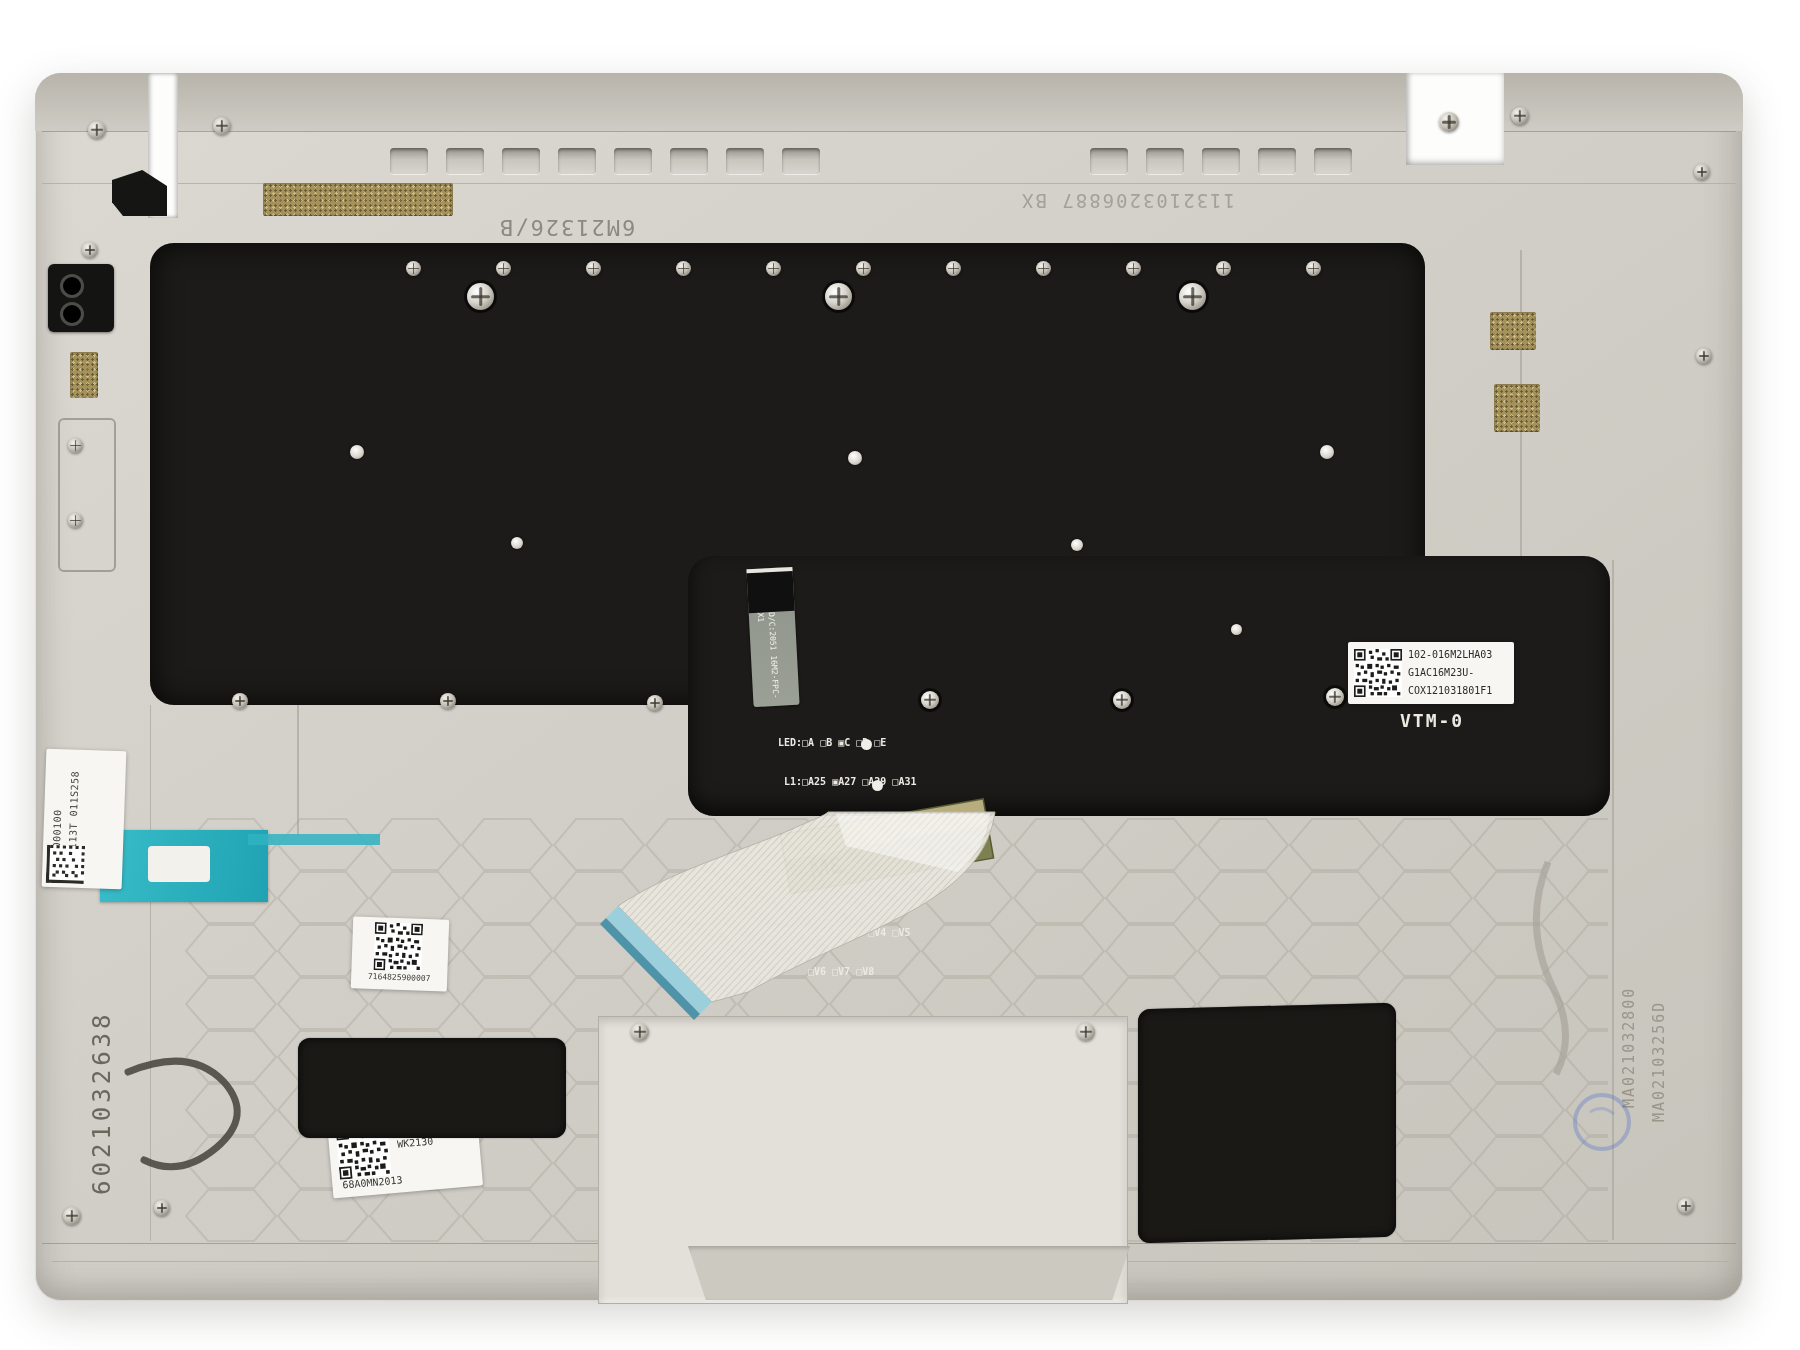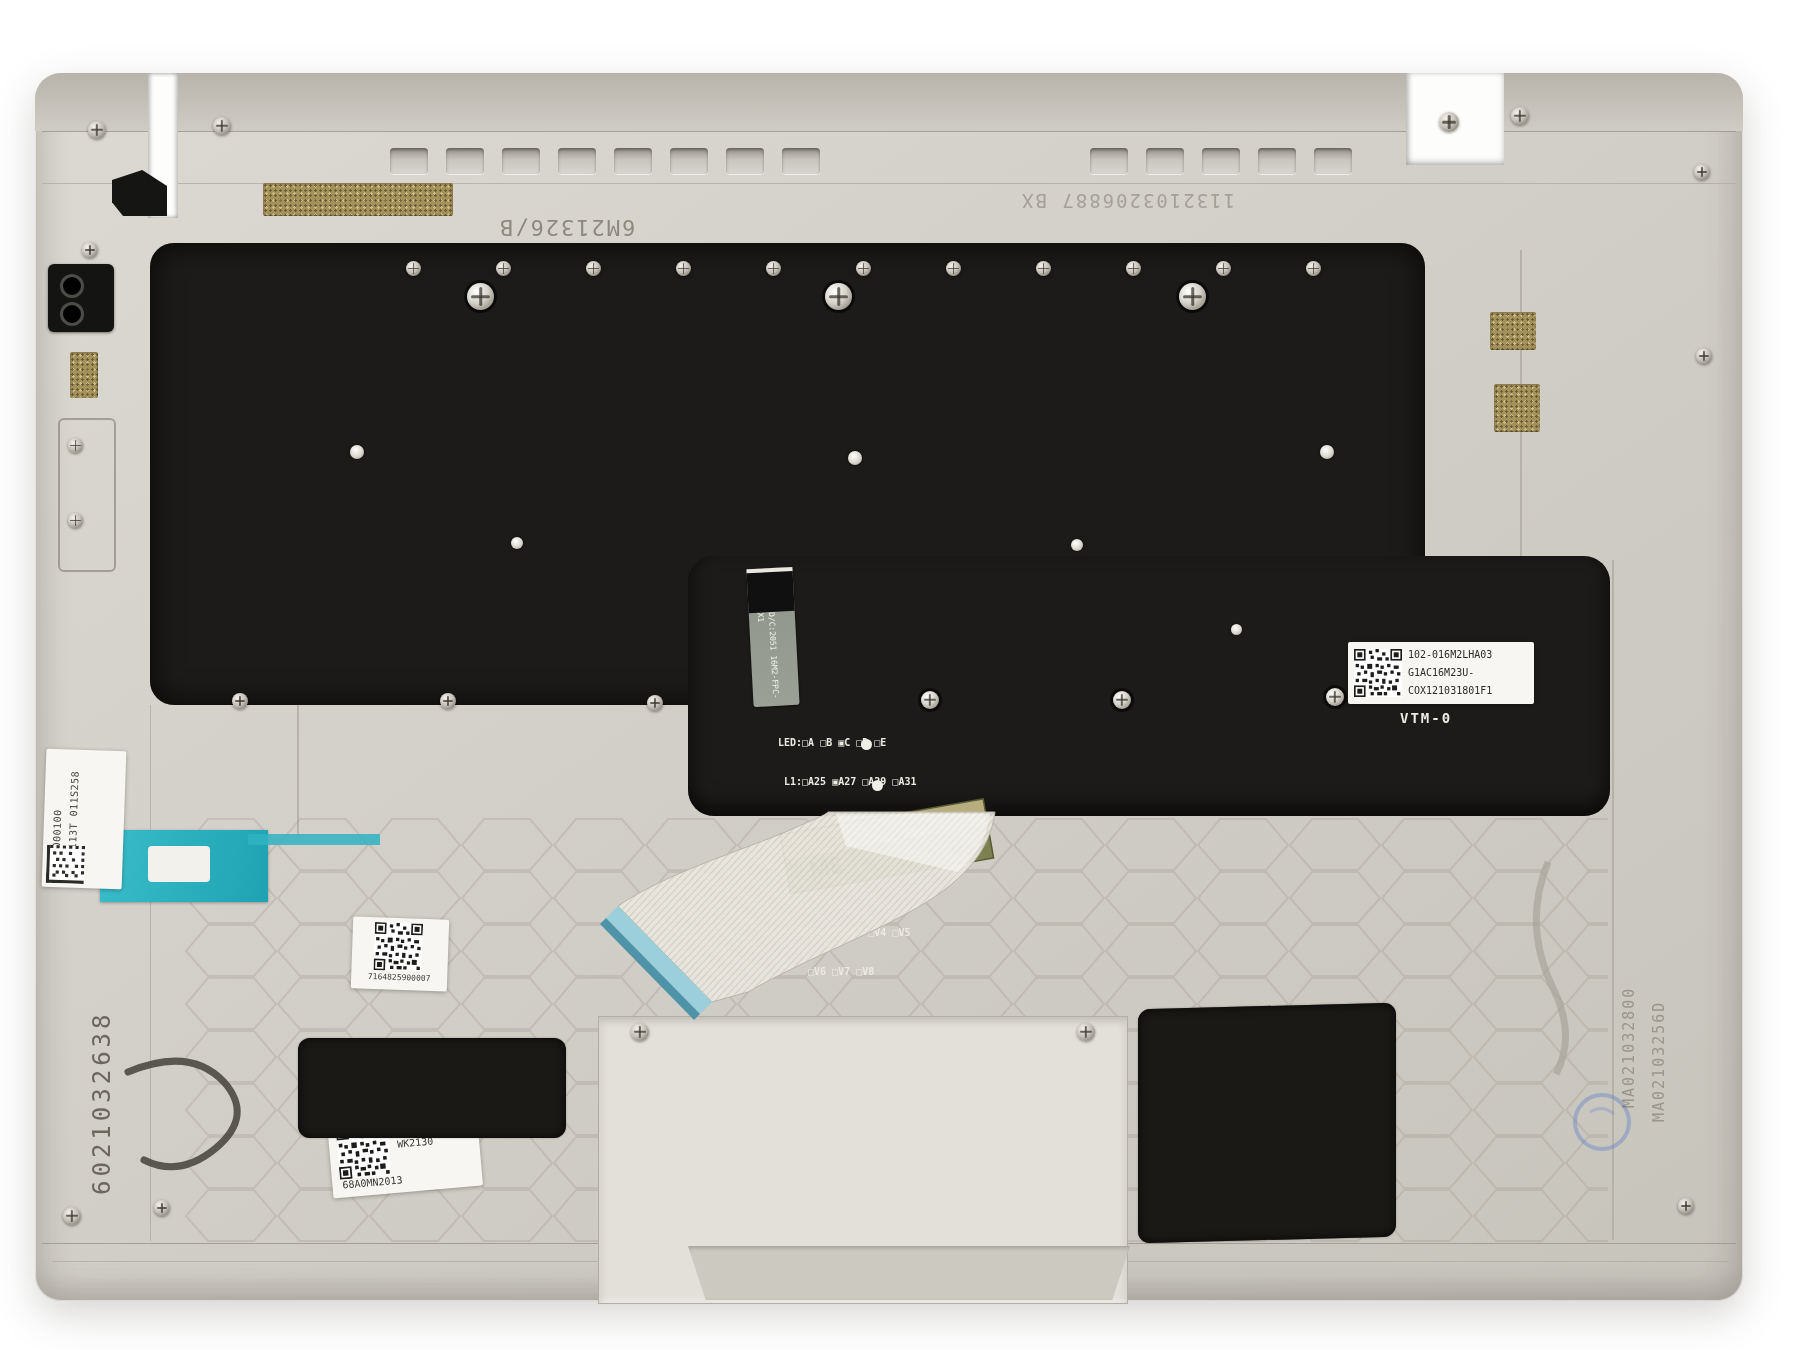--- a/index.html
+++ b/index.html
@@ -217,31 +217,31 @@
   <div class="abs" style="left:861px;top:739px;width:11px;height:11px;border-radius:50%;background:#efeee8;"></div>
   <div class="abs" style="left:872px;top:780px;width:11px;height:11px;border-radius:50%;background:#efeee8;"></div>
 
   <div class="abs" style="left:750px;top:568px;width:46px;height:138px;background:linear-gradient(#8e948a,#9aa096);transform:rotate(-3deg);border-radius:3px;box-shadow:0 1px 3px rgba(0,0,0,.5);">
     <div class="abs" style="left:0;top:0;width:46px;height:40px;background:#101010;border-top:4px solid #e8e6df;"></div>
     <div class="abs vrl mono" style="left:6px;top:44px;height:92px;font-size:8px;color:#f2f1ea;line-height:11px;">
       <span>D/C:2051</span>&nbsp;<span>16M2-FPC-X1</span>
     </div>
   </div>
 
-  <div class="abs lab" style="left:1348px;top:642px;width:186px;height:62px;">
+  <div class="abs lab" style="left:1348px;top:642px;width:166px;height:62px;">
     <svg class="abs" style="left:6px;top:7px;" width="48" height="48" viewBox="0 0 29 29">
         <use href="#qr"></use>
       </svg>
     <div class="abs mono" style="left:60px;top:4px;font-size:10px;line-height:18px;color:#2b2b28;">
       <div>102-016M2LHA03</div>
       <div>G1AC16M23U-</div>
       <div>COX121031801F1</div>
     </div>
   </div>
-  <div class="abs wprint" style="left:1400px;top:710px;font-size:14px;letter-spacing:2px;">VTM-0</div>
+  <div class="abs wprint" style="left:1400px;top:710px;font-size:18px;letter-spacing:2px;">VTM-0</div>
 
   <svg class="abs" style="left:0;top:0;" width="1800" height="1350">
     <defs>
       <pattern id="rib" width="5" height="5" patternUnits="userSpaceOnUse" patternTransform="rotate(43)">
         <rect width="5" height="5" fill="#e9e6de"></rect>
         <line x1="0" y1="0" x2="0" y2="5" stroke="#c7c3b8" stroke-width="1.4"></line>
       </pattern>
     </defs>
 
     <path d="M1548,862 q-26,64 6,128 q22,46 2,84" stroke="#a8a49a" stroke-width="7" fill="none" opacity="0.7"></path>

